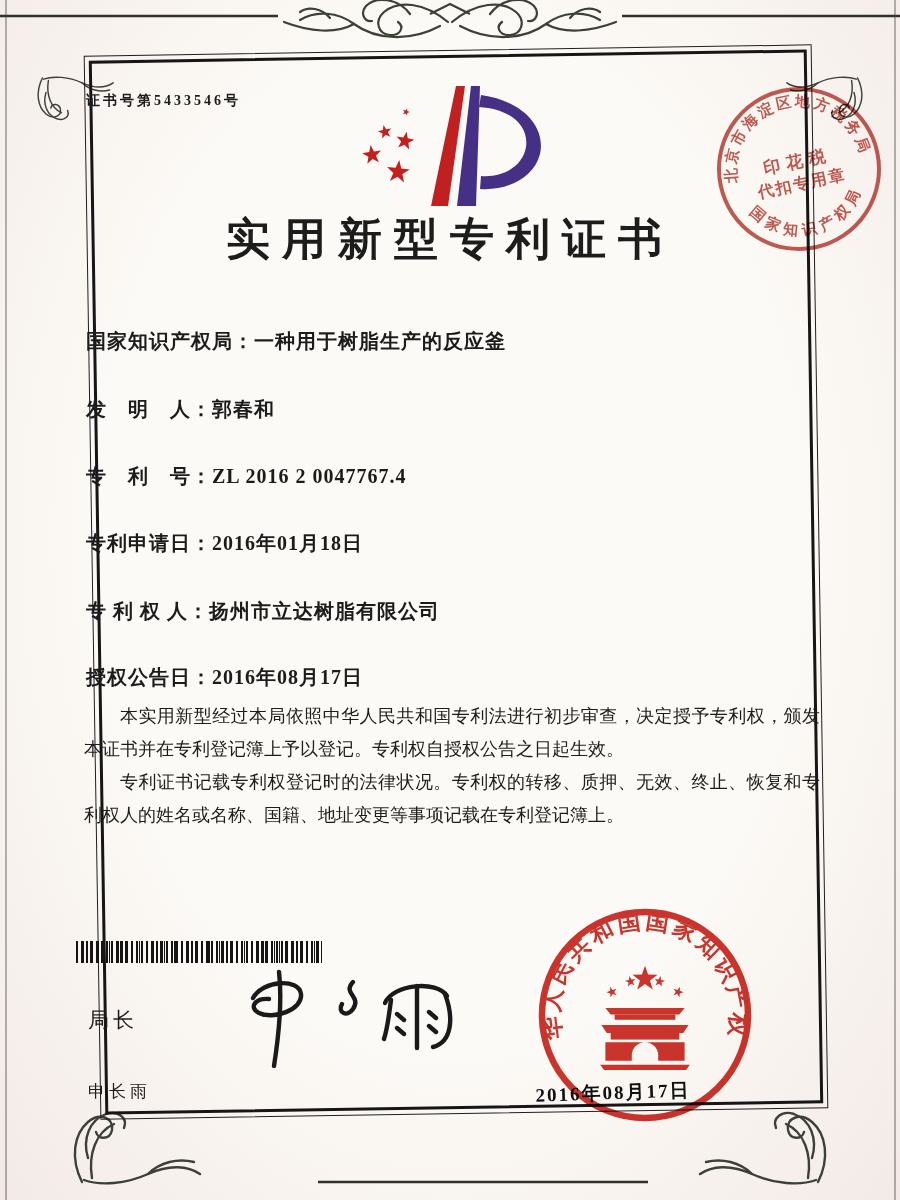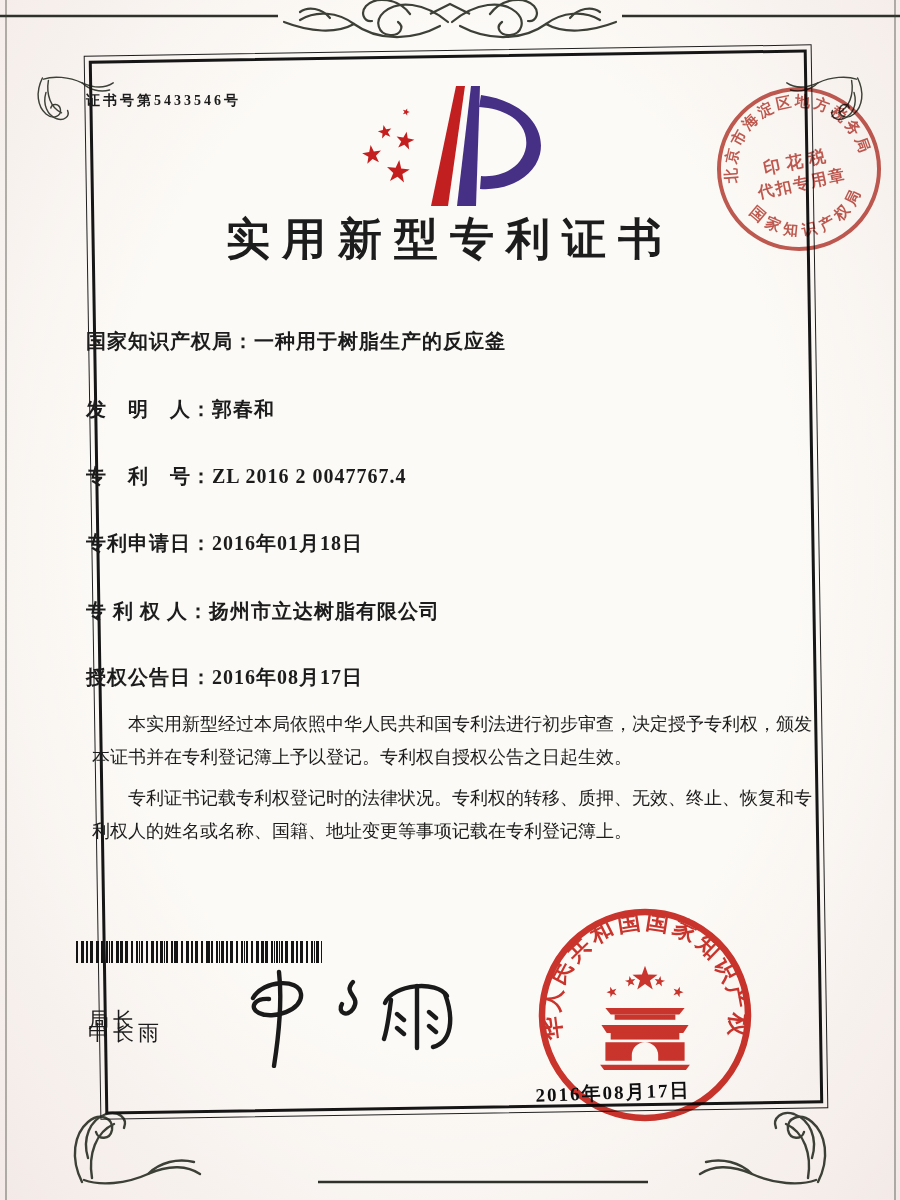--- a/index.html
+++ b/index.html
@@ -15,30 +15,30 @@
   
   .frame{
     position:absolute;left:92px;top:50px;width:726px;height:1062px;
     border:1.5px solid #1f1f1f;transform:rotate(-0.9deg);
   }
   .frame-inner{position:absolute;left:4px;top:4px;right:4px;bottom:4px;border:3px solid #161616;}
   .cert-number{left:86px;top:92px;font-size:14px;font-weight:700;letter-spacing:3px;}
   .title{left:0;top:210px;width:900px;text-align:center;font-size:44px;font-weight:700;letter-spacing:12px;}
   .field{left:86px;width:710px;font-size:20px;font-weight:600;letter-spacing:1px;white-space:nowrap;}
   .paras{left:84px;top:700px;width:736px;font-size:18px;line-height:33px;text-align:justify;}
-  .paras p{margin:8px;text-indent:2em;}
+  .paras p{margin:0;text-indent:2em;}
   .barcode{
     left:76px;top:941px;width:246px;height:22px;
     background:
       repeating-linear-gradient(90deg,#141414 0 2px,transparent 2px 5px),
       repeating-linear-gradient(90deg,#141414 0 1px,transparent 1px 7px),
       repeating-linear-gradient(90deg,#141414 0 1px,transparent 1px 11px);
   }
   .director{left:88px;top:1006px;font-size:21px;letter-spacing:4px;font-family:"Liberation Sans","DejaVu Sans",sans-serif;}
-  .director-name{left:88px;top:1019px;font-size:21px;letter-spacing:4px;font-family:Liberation Mono, monospace;}
+  .director-name{left:88px;top:1080px;font-size:17px;letter-spacing:4px;font-family:Liberation Mono, monospace;}
   .seal-date{
     left:518px;top:1080px;width:190px;text-align:center;font-size:19px;font-weight:700;
     letter-spacing:2px;transform:rotate(-2deg);z-index:6;color:#101010;
   }
   .footer{left:0;top:1128px;width:900px;text-align:center;font-size:15px;letter-spacing:2px;}
   .stamp{mix-blend-mode:multiply;}
 </style>
 </head>
 <body>
 

